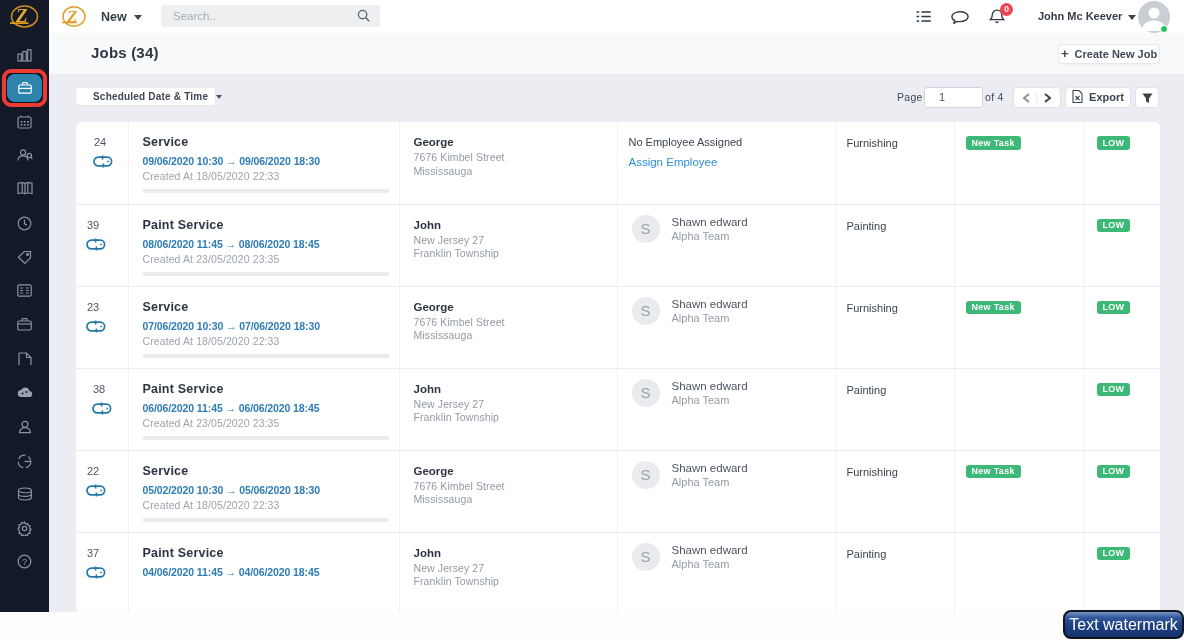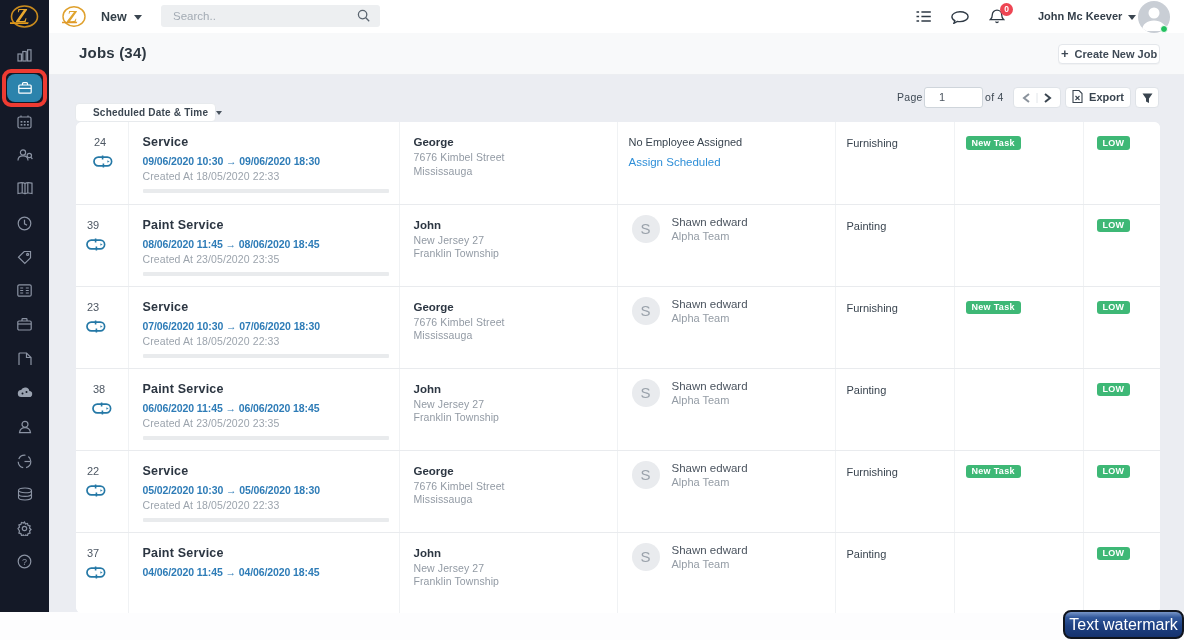--- a/index.html
+++ b/index.html
@@ -28,29 +28,29 @@
 #avatar { position:absolute; left:1138px; top:1px; width:32px; height:32px; border-radius:50%;
   background:#c9ced5; overflow:hidden; }
 #avdot { position:absolute; left:1160px; top:25px; width:8px; height:8px; border-radius:50%;
   background:#22c05f; border:1.5px solid #fff; }
 #bellbadge { position:absolute; left:1000px; top:3px; width:13px; height:13px; border-radius:7px;
   background:#ee4553; color:#fff; font-size:8.5px; font-weight:700; text-align:center; line-height:13px; }
 
 
 #jobsband { position:absolute; left:49px; top:33px; width:1135px; height:42px; background:#f8f9fa;
   border-bottom:1px solid #eceef1; }
-#jobstitle { position:absolute; left:30px; top:11px; font-size:15px; font-weight:700; color:#2e3842;
+#jobstitle { position:absolute; left:42px; top:11px; font-size:15px; font-weight:700; color:#2e3842;
   letter-spacing:.2px;text-align:right; }
 #createbtn { position:absolute; left:1009px; top:11px; width:102px; height:20px; background:#fff;
   border:1px solid #e4e7eb; border-radius:4px; font-size:11px; color:#3f4a56; font-weight:700;
   line-height:18px; text-align:center; white-space:nowrap; box-shadow:0 1px 1px rgba(0,0,0,.03); }
 
 
 #content { position:absolute; left:49px; top:75px; width:1135px; height:537px; background:#ebedf2; }
-#schedbtn { position:absolute; left:26px; top:28px; width:141px; height:19px; background:#fff;
+#schedbtn { position:absolute; left:26px; top:12px; width:141px; height:19px; background:#fff;
   border:1px solid #e7eaed; border-radius:4px; font-size:10px; font-weight:700; color:#3c4752;
   line-height:17px; padding-left:17px; white-space:nowrap; letter-spacing:.2px; }
 .ctrl { position:absolute; top:12px; height:21px; background:#fff; border:1px solid #dfe3e8;
   border-radius:4px; }
 #pagelbl { position:absolute; left:848px; top:16px; font-size:10.5px; color:#3e4954; letter-spacing:.3px; }
 #pageinput { left:875px; width:59px; background:#fff; border:1px solid #cfd5db; color:#4a545f;
   font-size:11px; line-height:19px; padding-left:14px; border-radius:3px;}
 #oflbl { position:absolute; left:936px; top:16px; font-size:10.5px; color:#3e4954; letter-spacing:.3px; }
 #prevnext { left:964px; width:48px; text-align:center; }
 #exportbtn { left:1016px; width:66px; font-size:11px; font-weight:700; color:#39444f;
@@ -348,21 +348,21 @@
           <div class="jdate">09/06/2020 10:30 → 09/06/2020 18:30</div>
           <div class="jcreated">Created At 18/05/2020 22:33</div>
           <div class="jbar"></div>
         </td>
         <td style="padding-left:14px">
               <div class="cname">George</div>
           <div class="caddr">7676 Kimbel Street<br>Mississauga</div>
         </td>
         <td style="padding-left:11px">
               <div class="noemp">No Employee Assigned</div>
-          <div class="asglink">Assign Scheduled</div>
+          <div class="asglink">Assign Employee</div>
         </td>
         <td style="padding-left:11px">
               <div class="cat">Furnishing</div>
             </td>
         <td style="padding-left:11px">
               <span class="badge">New Task</span>
             </td>
         <td style="padding-left:13px">
               <span class="badge">LOW</span>
             </td>

